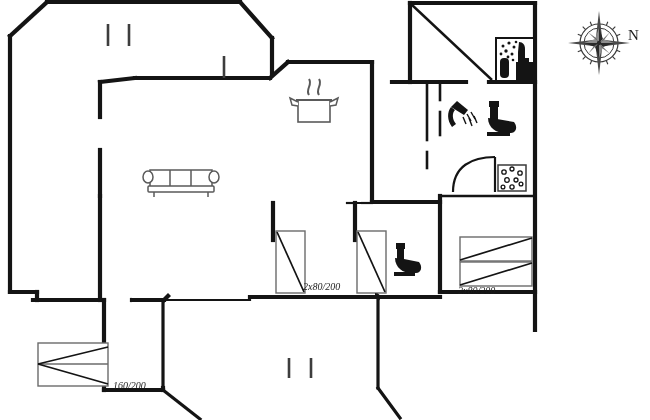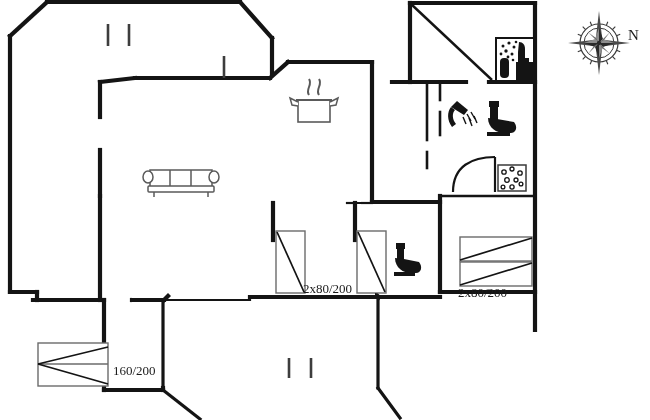--- a/index.html
+++ b/index.html
@@ -22,25 +22,26 @@
     position: absolute;
     left: 0;
     top: 0;
     width: 650px;
     height: 420px;
     display: block;
   }
   .dim-label {
     position: absolute;
     font-family: "Liberation Serif", serif;
-    font-size: 13px;
+    font-size: 10px;
     color: #1a1a1a;
     white-space: nowrap;
     letter-spacing: 0px;
     line-height: 1;
+    font-style: italic;
   }
   .compass-label {
     position: absolute;
     font-family: "Liberation Serif", serif;
     font-size: 15px;
     color: #1a1a1a;
   }
 </style>
 </head>
 <body>
@@ -314,19 +315,19 @@
         <path d="M 10.6 -10.6 L 5 -3 L 0 0 Z" fill="#6a6a6a"></path>
         <path d="M -10.6 10.6 L -5 3 L 0 0 Z" fill="#6a6a6a"></path>
         <path d="M 10.6 10.6 L 3 5 L 0 0 Z" fill="#6a6a6a"></path>
       </g>
       <circle cx="0" cy="0" r="2.2" fill="#2b2b2b"></circle>
     </g>
   </svg>
 
   <div class="compass-label" style="left:628px; top:27px;">N</div>
 
-  <div class="dim-label" style="left:113px; top:364px;text-align:right;">160/200</div>
+  <div class="dim-label" style="left:113px; top:381px;text-align:right;">160/200</div>
 
   <div class="dim-label" style="left:303px; top:282px;">2x80/200</div>
 
   <div class="dim-label" style="left:458px; top:286px;">2x80/200</div>
 
 </div>
 
 </body></html>

